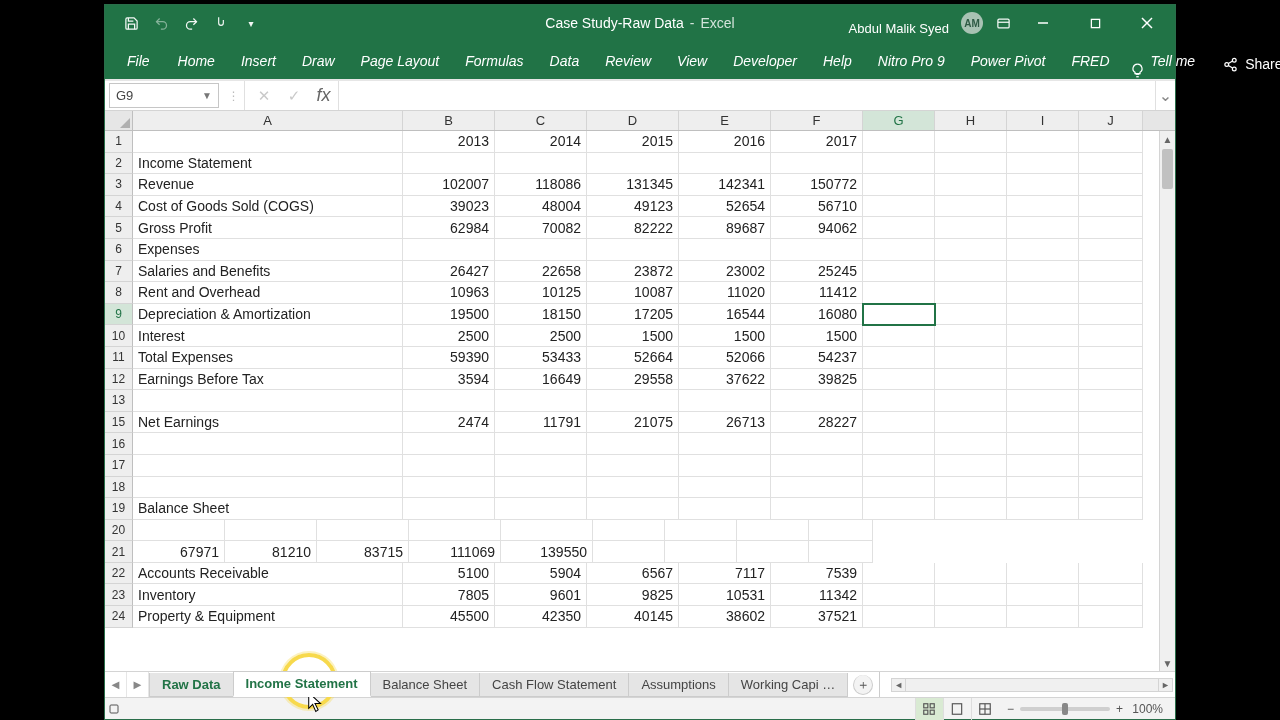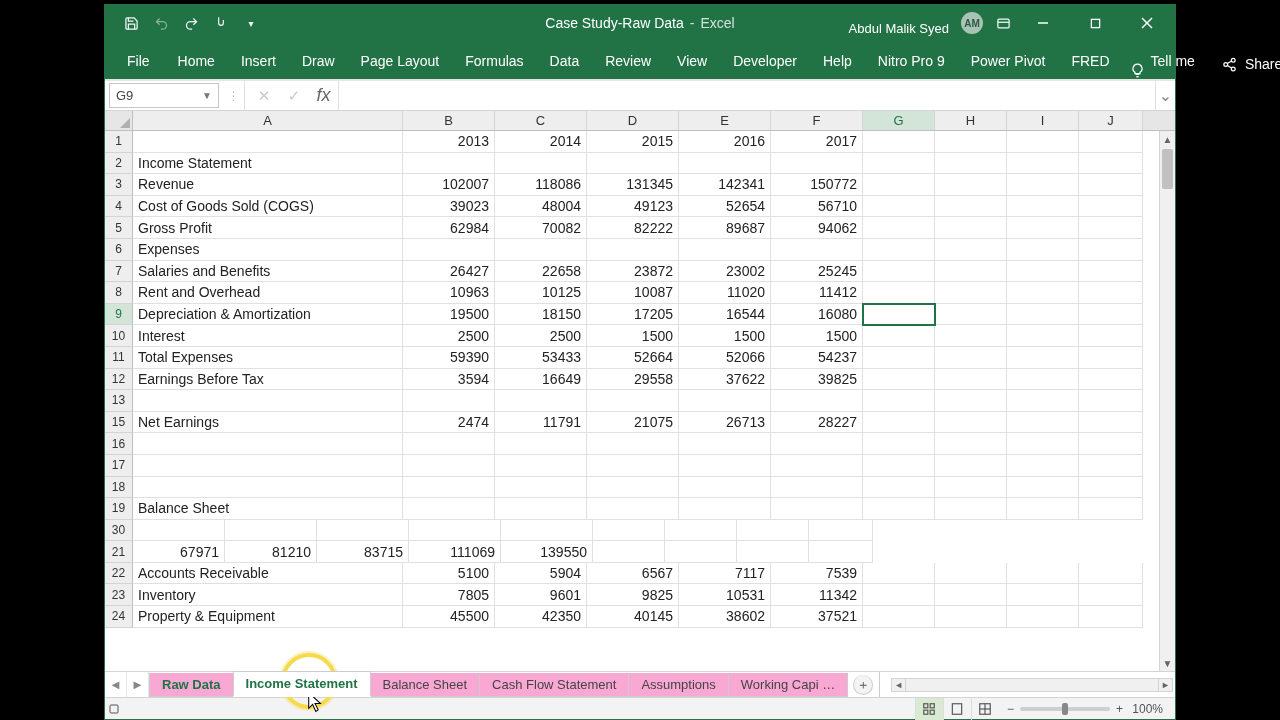--- a/index.html
+++ b/index.html
@@ -36,20 +36,21 @@
     display:flex; align-items:flex-end;
     padding: 0 8px;
     gap: 2px;
     color:#fff;
   }
   .ribbon .tab {
     padding: 8px 12px 10px 12px;
     font-size: 14px;
     cursor: pointer;
     white-space: nowrap;
+    font-style: italic;
   }
   .ribbon .tab.file { padding-left:14px; padding-right:14px; }
   .ribbon .spacer { flex:1; }
   .ribbon .ico { width:18px;height:18px; display:flex; align-items:center; justify-content:center; }
   .ribbon .share { display:flex; align-items:center; gap:6px; padding:6px 10px; font-size:14px;}
   
   .divider-line { height:2px; background:#e6e6e6; }
   
   .formula-row {
     height: 30px;
@@ -91,21 +92,21 @@
   
   .sheettabs {
     height:26px; background:#fff; border-top:1px solid #d4d4d4;
     display:flex; align-items:stretch; font-size:13px; color:#444;
   }
   .sheettabs .navbtn { width:22px; display:flex; align-items:center; justify-content:center; color:#888; border-right:1px solid #e6e6e6;}
   .sheettabs .tabs { display:flex; align-items:flex-end; }
   .sheet-tab {
     padding: 4px 12px 4px 12px;
     border:1px solid #ccc; border-top:none;
-    background:#f9a8d4;
+    background:#e5e5e5;
     margin-right:-1px;
     white-space:nowrap;
     display:flex; align-items:center;
   }
   .sheet-tab.front { background:#fff; border-bottom:2px solid #fff; font-weight:700; color:#217346; position:relative; z-index:2; border-top:1px solid #ccc; margin-top:-1px;}
   .sheet-tab.active-green { color:#217346; font-weight:600; }
   .add-sheet { width:26px; display:flex; align-items:center; justify-content:center; border:1px solid #ccc; border-top:none; background:#f3f3f3; color:#555; border-radius:50%; height:20px; width:20px; margin:3px 6px;}
   .hscroll-area { flex:1; display:flex; align-items:center; }
   .hscroll { flex:1; height:14px; background:#f0f0f0; border:1px solid #d4d4d4; margin:0 2px; position:relative;}
   .hscroll .arrow { width:14px; height:100%; display:flex; align-items:center; justify-content:center; color:#666; font-size:9px; position:absolute; top:0;}
@@ -512,21 +513,21 @@
           <div class="cell num wC"></div>
           <div class="cell num wD"></div>
           <div class="cell num wE"></div>
           <div class="cell num wF"></div>
           <div class="cell wG"></div>
           <div class="cell wH"></div>
           <div class="cell wI"></div>
           <div class="cell wJ"></div>
         </div>
         <div class="grid-row">
-          <div class="row-h">30</div>
+          <div class="row-h">20</div>
           <div class="cell num wB"></div>
           <div class="cell num wC"></div>
           <div class="cell num wD"></div>
           <div class="cell num wE"></div>
           <div class="cell num wF"></div>
           <div class="cell wG"></div>
           <div class="cell wH"></div>
           <div class="cell wI"></div>
           <div class="cell wJ"></div>
         </div>

